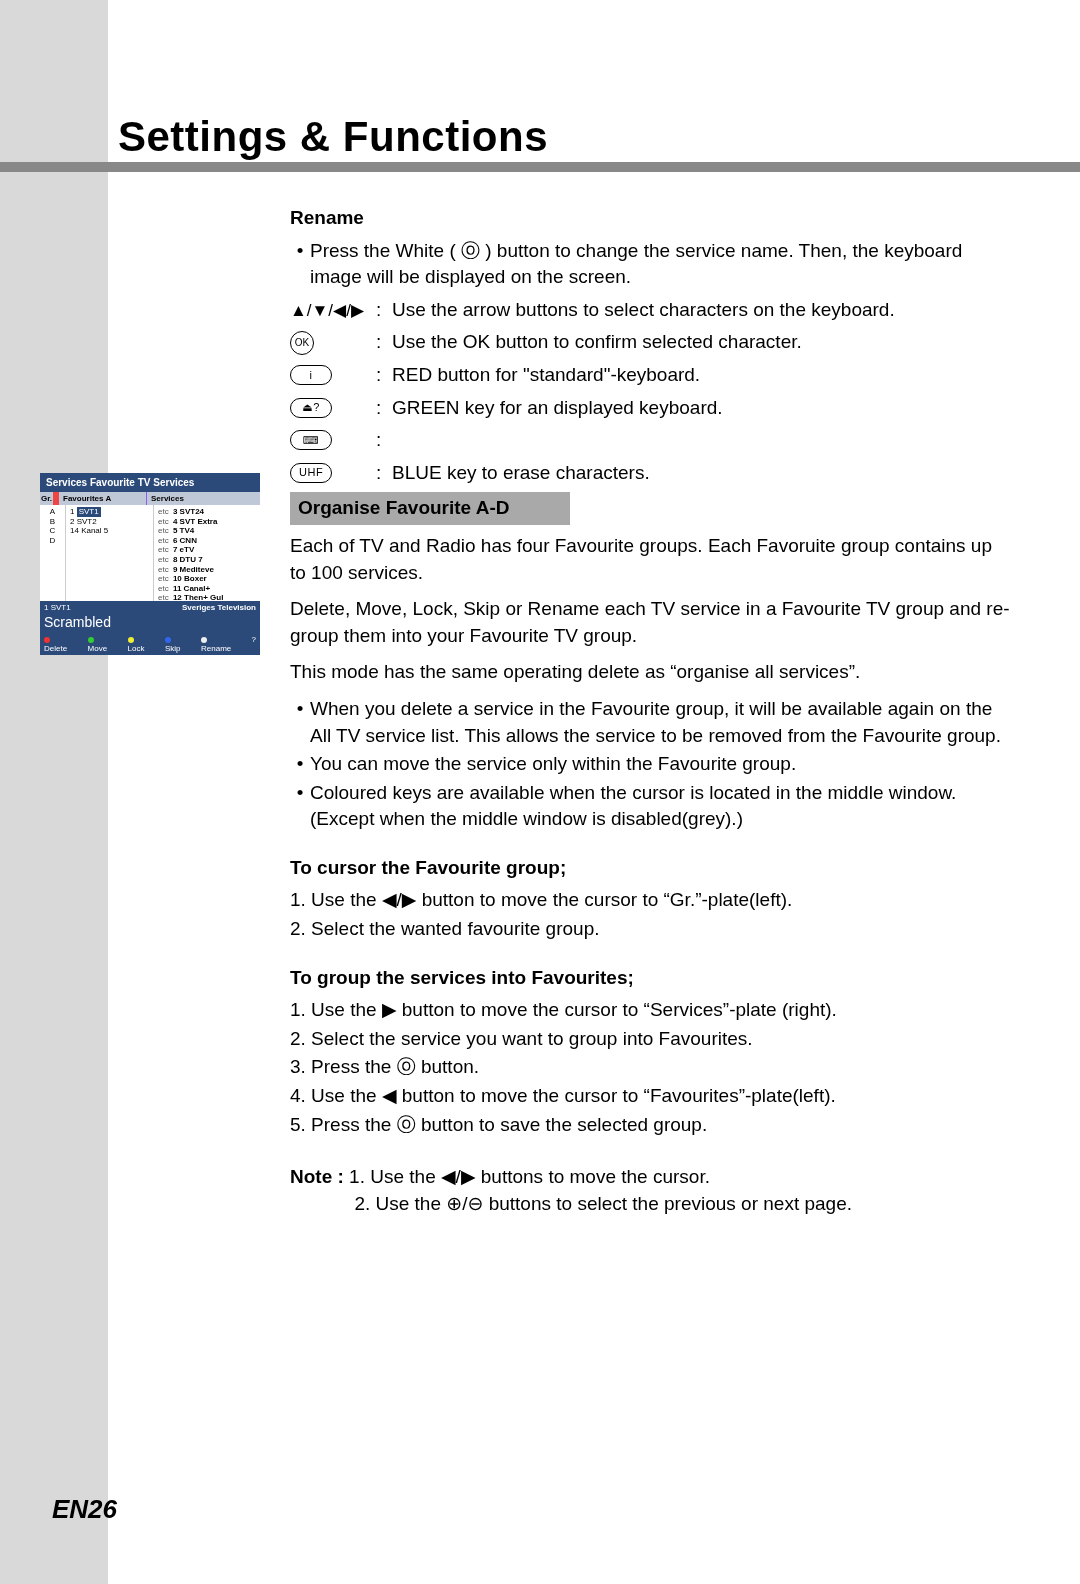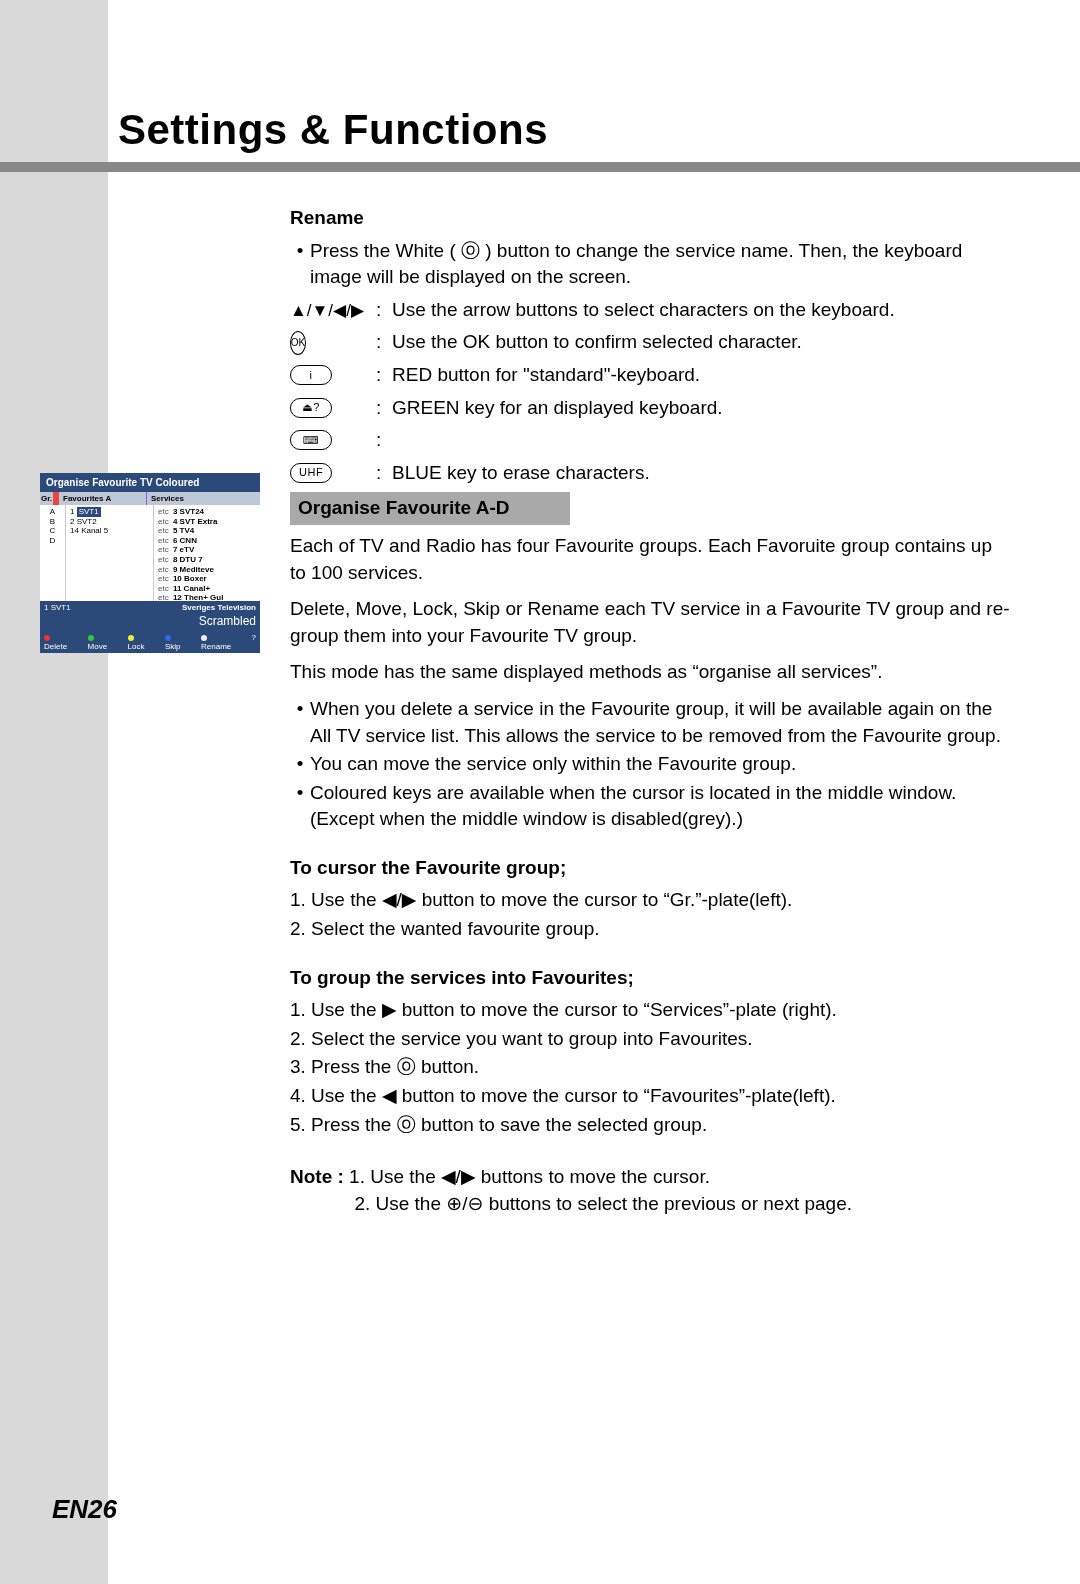--- a/index.html
+++ b/index.html
@@ -1,33 +1,33 @@
 <!DOCTYPE html>
 <html><head>
 <meta charset="utf-8">
 <style>
   * { box-sizing: border-box; margin: 0; padding: 0; }
   html, body { width: 1080px; height: 1584px; background: #fff; font-family: Arial, Helvetica, sans-serif; color: #000; }
   .page { position: relative; width: 1080px; height: 1584px; background: #fff; overflow: hidden; }
   .grey-strip { position: absolute; left: 0; top: 0; width: 108px; height: 1584px; background: #d9d9d9; }
-  .title { position: absolute; left: 118px; top: 106px; font-size: 42px; font-weight: bold; letter-spacing: 0.5px; }
+  .title { position: absolute; left: 118px; top: 113px; font-size: 42px; font-weight: bold; letter-spacing: 0.5px; }
   .rule { position: absolute; left: 0; top: 162px; width: 1080px; height: 10px; background: #888; }
   .content { position: absolute; left: 290px; top: 205px; width: 720px; font-size: 19px; line-height: 1.4; }
   .h2 { font-weight: bold; margin-top: 0; margin-bottom: 6px; }
   .h2bar { display: inline-block; background: #a9a9a9; color: #000; font-weight: bold; padding: 3px 60px 3px 8px; margin-bottom: 8px; }
   .bullet-row { display: flex; align-items: flex-start; margin-bottom: 2px; }
   .bullet-dot { width: 20px; text-align: center; }
   .bullet-txt { flex: 1; }
   .defs { margin-top: 6px; }
   .def-row { display: flex; align-items: center; margin-bottom: 6px; }
   .def-key { width: 86px; display: flex; align-items: center; }
   .def-colon { width: 16px; }
   .def-txt { flex: 1; }
   .pill { display: inline-flex; align-items: center; justify-content: center; height: 20px; min-width: 42px; padding: 0 8px; border: 1.5px solid #000; border-radius: 10px; font-size: 11px; letter-spacing: 0.5px; }
-  .circ-ok { display: inline-flex; align-items: center; justify-content: center; width: 16px; height: 24px; border: 1.5px solid #000; border-radius: 50%; font-size: 10px; }
+  .circ-ok { display: inline-flex; align-items: center; justify-content: center; width: 24px; height: 24px; border: 1.5px solid #000; border-radius: 50%; font-size: 10px; }
   .para { margin-bottom: 10px; }
   .subh { font-weight: bold; margin-top: 22px; margin-bottom: 6px; }
   .steps p { margin-bottom: 2px; }
   .note { margin-top: 26px; }
   .note .lbl { font-weight: bold; }
   .page-num { position: absolute; left: 52px; bottom: 59px; font-weight: bold; font-style: italic; font-size: 26px; }
   .osd { position: absolute; left: 40px; top: 473px; width: 220px; }
   .osd .head { background: #2b4a7a; color: #fff; font-size: 10px; font-weight: bold; padding: 4px 6px; }
   .osd .cols { display: flex; background: #bfc8d6; font-size: 8px; font-weight: bold; }
   .osd .cols .c1 { width: 19px; padding: 2px 0; border-right: 6px solid #ef4444; text-align: center; }
@@ -36,36 +36,36 @@
   .osd .body { display: flex; background: #fff; height: 96px; font-size: 8px; }
   .osd .body .c1 { width: 26px; padding: 2px 4px; border-right: 1px solid #ccc; text-align: center; }
   .osd .body .c2 { width: 88px; padding: 2px 4px; border-right: 1px solid #ccc; }
   .osd .body .c3 { flex: 1; padding: 2px 4px; }
   .osd .body .sel { background: #2b4a7a; color: #fff; display: inline-block; padding: 0 2px; }
   .osd .body .row { white-space: nowrap; line-height: 1.2; }
   .osd .body .etc { color: #555; margin-right: 2px; }
   .osd .info { display: flex; background: #2b4a7a; color: #fff; font-size: 8px; }
   .osd .info .l { padding: 2px 4px; width: 100px; }
   .osd .info .r { padding: 2px 4px; flex: 1; text-align: right; font-weight: bold; }
-  .osd .scram { background: #2b4a7a; color: #fff; font-size: 12px; padding: 0 4px 3px; text-align: right; }
+  .osd .scram { background: #2b4a7a; color: #fff; font-size: 14px; padding: 0 4px 3px; }
   .osd .foot { display: flex; background: #2b4a7a; color: #fff; font-size: 8px; padding: 2px 4px; gap: 12px; }
   .osd .foot span.dot { display: inline-block; width: 6px; height: 6px; border-radius: 3px; margin-right: 3px; vertical-align: middle; }
   .dr { background: #e33; } .dg { background: #3c3; } .dy { background: #ee3; } .db { background: #36e; } .dw { background: #eee; }
   .tri { font-size: 17px; line-height: 1; }
 </style>
 </head>
 <body>
 
 <div class="page">
   <div class="grey-strip"></div>
   <div class="title">Settings &amp; Functions</div>
   <div class="rule"></div>
 
   <div class="osd">
-    <div class="head">Organise Favourite TV Coloured</div>
+    <div class="head">Services Favourite TV Services</div>
     <div class="cols">
       <div class="c1">Gr.</div>
       <div class="c2">Favourites A</div>
       <div class="c3">Services</div>
     </div>
     <div class="body">
       <div class="c1" id="osd-groups">
           <div class="row">A</div>
           <div class="row">B</div>
           <div class="row">C</div>
@@ -150,21 +150,21 @@
             <span class="pill">UHF</span>
           </div>
           <div class="def-colon">:</div>
           <div class="def-txt">BLUE key to erase characters.</div>
         </div>
       </div>
 
     <div class="h2bar">Organise Favourite A-D</div>
     <p class="para">Each of TV and Radio has four Favourite groups. Each Favoruite group contains up to 100 services.</p>
     <p class="para">Delete, Move, Lock, Skip or Rename each TV service in a Favourite TV group and re-group them into your Favourite TV group.</p>
-    <p class="para">This mode has the same displayed methods as “organise all services”.</p>
+    <p class="para">This mode has the same operating delete as “organise all services”.</p>
     <div id="organise-bullets">
         <div class="bullet-row">
           <div class="bullet-dot">•</div>
           <div class="bullet-txt">When you delete a service in the Favourite group, it will be available again on the All TV service list. This allows the service to be removed from the Favourite group.</div>
         </div>
         <div class="bullet-row">
           <div class="bullet-dot">•</div>
           <div class="bullet-txt">You can move the service only within the Favourite group.</div>
         </div>
         <div class="bullet-row">

